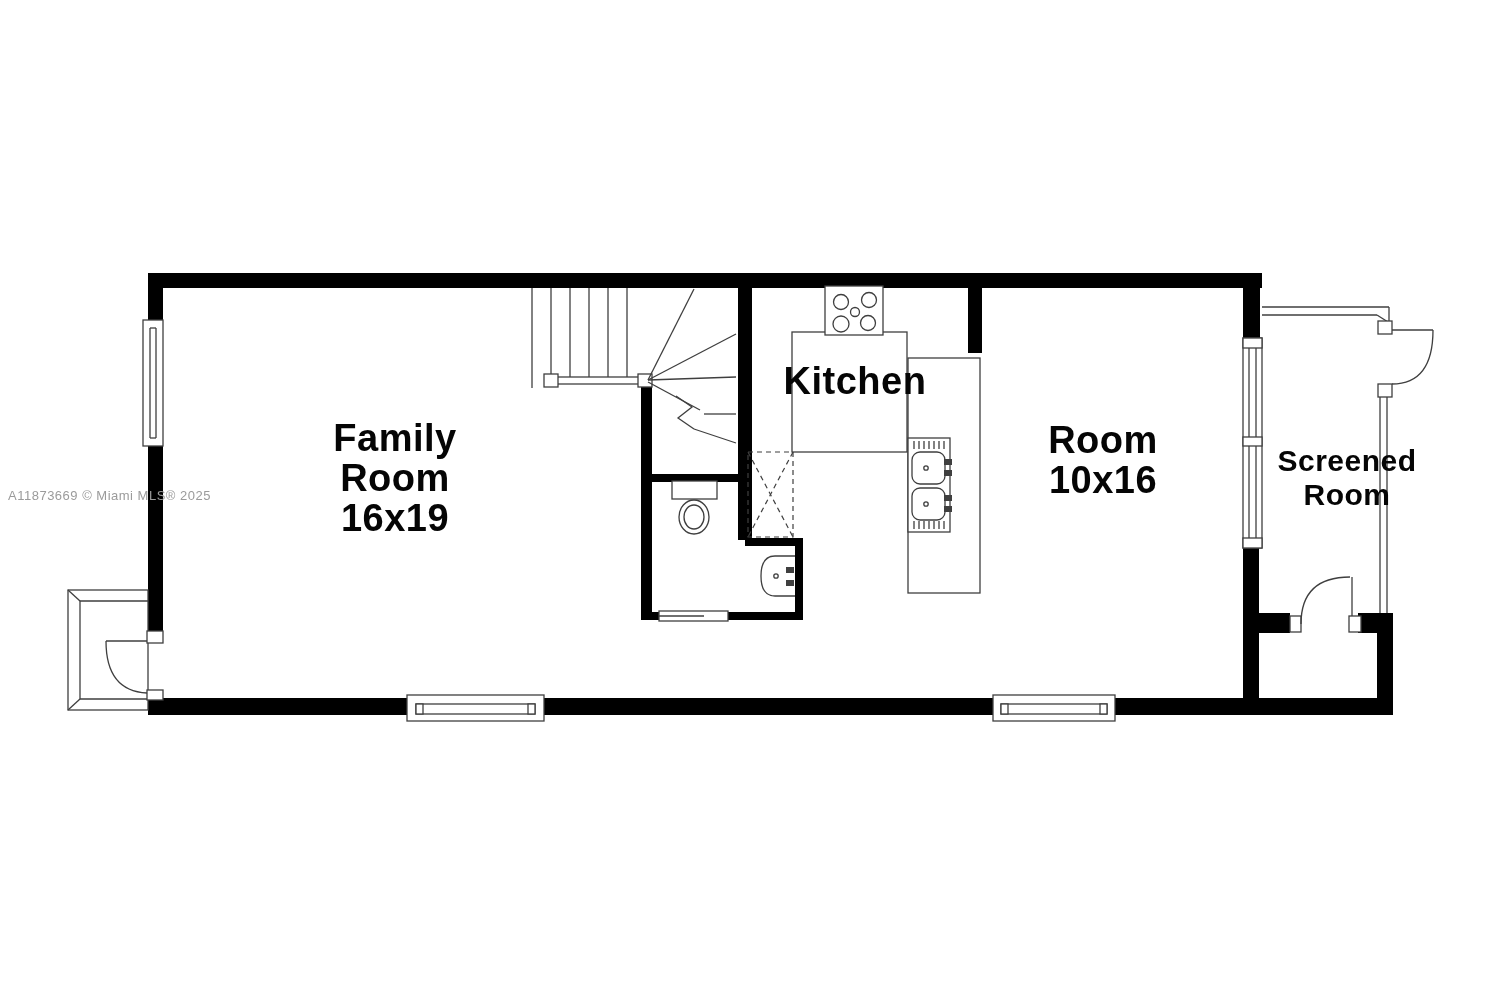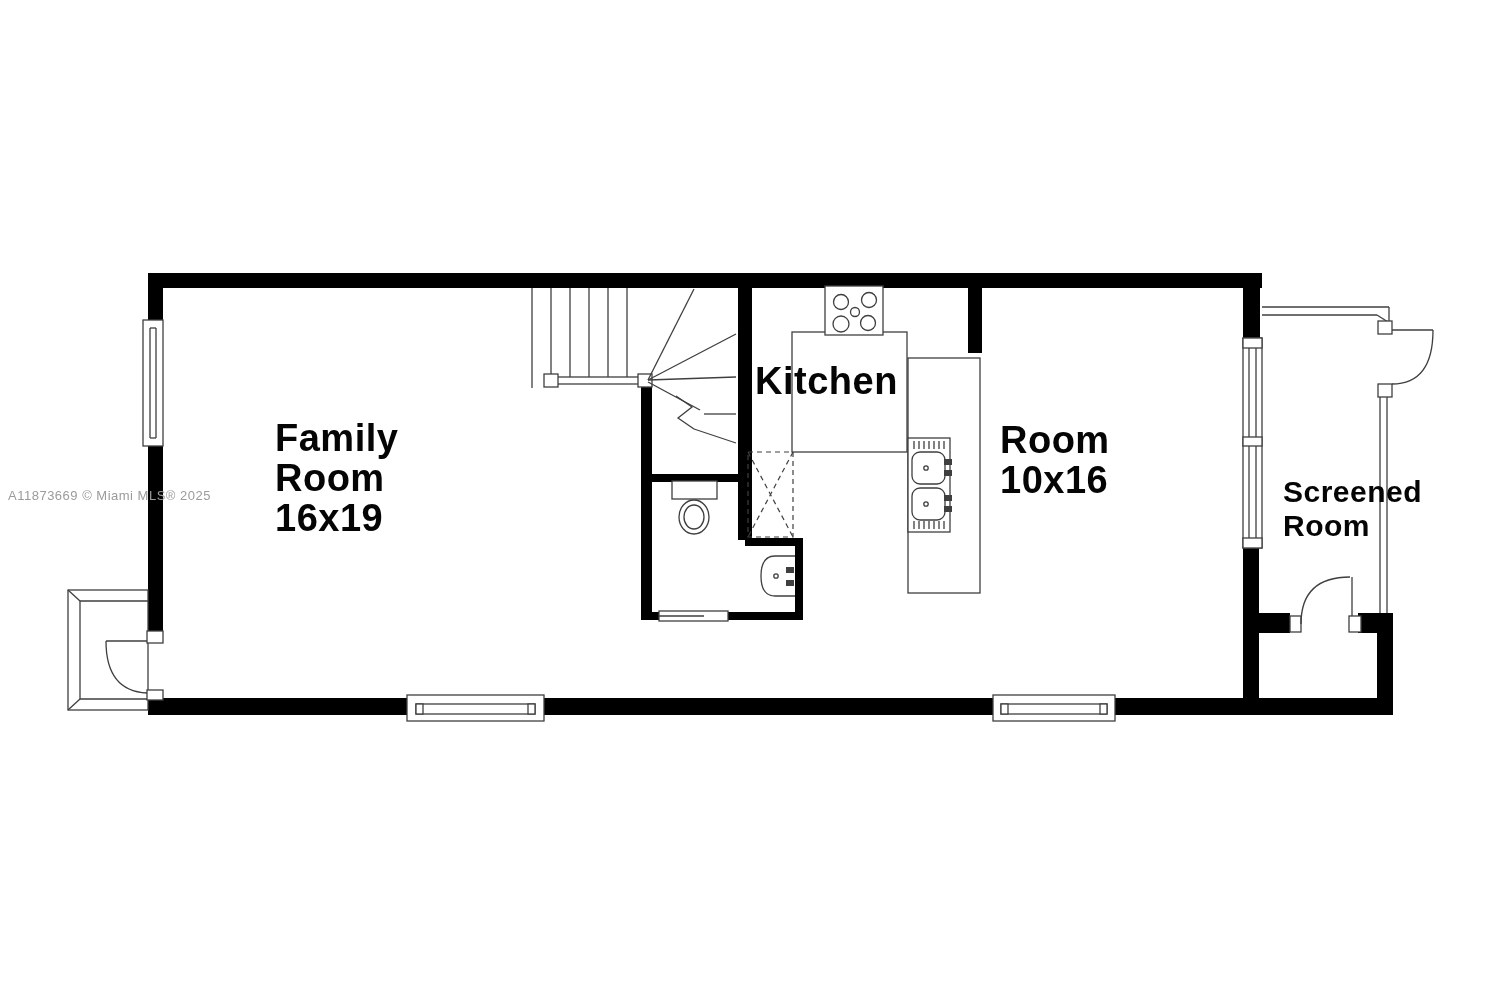--- a/index.html
+++ b/index.html
@@ -4,21 +4,21 @@
 <style>
   html,body{margin:0;padding:0;background:var(--background,#fff);}
   #canvas{position:relative;width:1500px;height:1000px;background:var(--background,#fff);overflow:hidden;
           font-family:"Liberation Sans",sans-serif;}
   .w{position:absolute;background:var(--wall,#000);}
   #linework{position:absolute;left:0;top:0;}
   .ln{stroke:var(--line,#3f3f3f);stroke-width:1.3;fill:none;}
   .wh{stroke:var(--line,#3f3f3f);stroke-width:1.3;fill:#ffffff;}
   .blk{fill:var(--line,#3f3f3f);stroke:none;}
   .dash{stroke:var(--line,#3f3f3f);stroke-width:1.2;fill:none;stroke-dasharray:5 4;}
-  .room-label{position:absolute;text-align:left;font-weight:bold;color:var(--label,#050505);
+  .room-label{position:absolute;text-align:center;font-weight:bold;color:var(--label,#050505);
               font-size:38px;line-height:40px;letter-spacing:0.5px;}
   .room-label span{display:block;}
   .patio-label{font-size:30px;line-height:34px;}
   #watermark{position:absolute;left:8px;top:488px;font-size:13px;color:var(--watermark,#9b9b9b);
              white-space:nowrap;letter-spacing:0.5px;}
 </style>
 </head>
 <body>
 
 <div id="canvas">
@@ -201,20 +201,20 @@
 
   <div class="room-label" style="left:755px;top:362px;width:200px;line-height:39px;">
     <span>Kitchen</span>
   </div>
 
   <div class="room-label" style="left:1000px;top:420px;width:206px;">
     <span>Room</span>
     <span>10x16</span>
   </div>
 
-  <div class="room-label patio-label" style="left:1257px;top:475px;width:180px;padding-left:26px;">
+  <div class="room-label patio-label" style="left:1257px;top:444px;width:180px;">
     <span>Screened</span>
     <span>Room</span>
   </div>
 
   <div id="watermark">A11873669 © Miami MLS® 2025</div>
 
 </div>
 
 </body></html>

